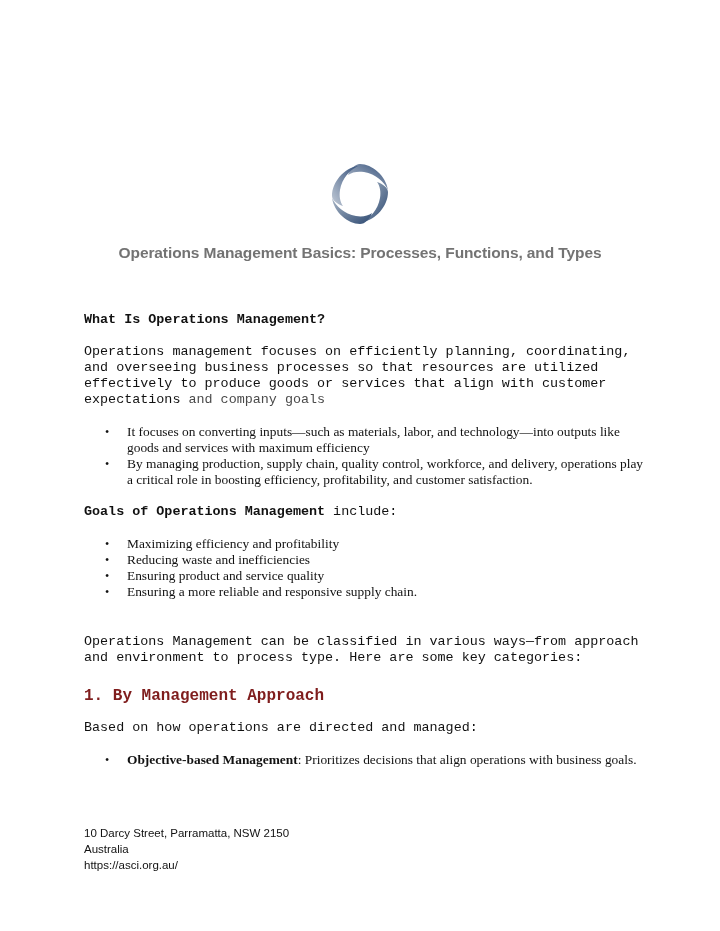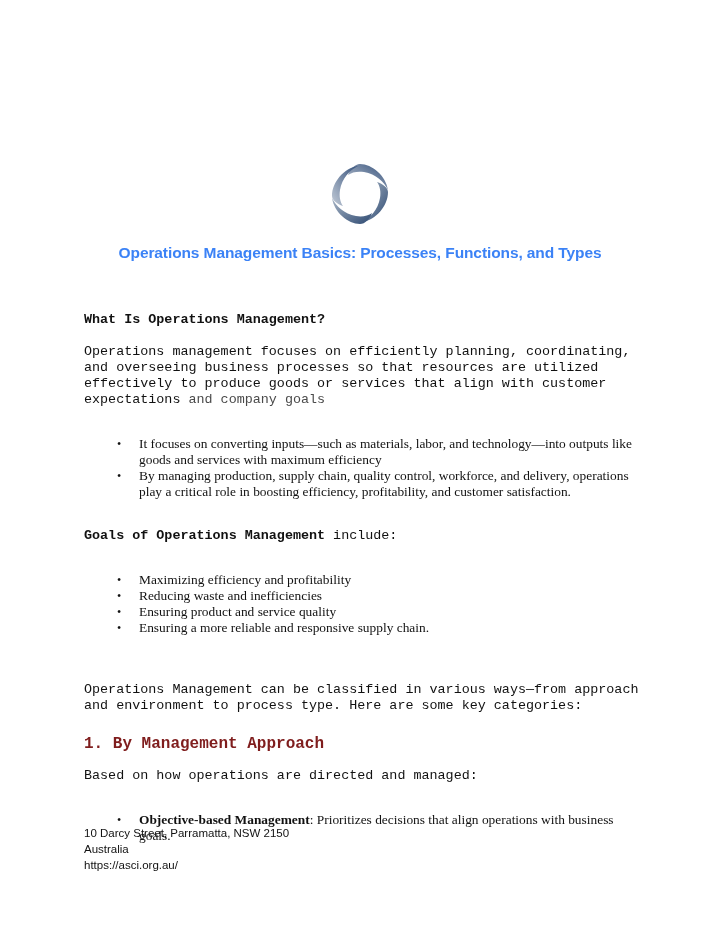--- a/index.html
+++ b/index.html
@@ -1,24 +1,24 @@
 <!DOCTYPE html>
 <html><head>
 <meta charset="utf-8">
 <style>
   html, body { margin: 0; padding: 0; background: #ffffff; }
   body { width: 720px; height: 931px; position: relative; overflow: hidden; font-family: "Liberation Serif", serif; color: #111; }
   .page { position: absolute; left: 0; top: 0; width: 720px; height: 931px; }
   .logo { position: absolute; left: 328px; top: 160px; width: 64px; height: 68px; }
-  .title { position: absolute; left: 0; width: 720px; top: 244px; text-align: center; font-family: "Liberation Sans", sans-serif; font-weight: bold; font-size: 15.5px; color: #3b82f6; letter-spacing: -0.1px; }
+  .title { position: absolute; left: 0; width: 720px; top: 244px; text-align: center; font-family: "Liberation Sans", sans-serif; font-weight: bold; font-size: 15.5px; color: #737373; letter-spacing: -0.1px; }
   .content { position: absolute; left: 84px; top: 312px; width: 560px; font-size: 13.4px; line-height: 16px; }
   .h-bold { font-weight: bold; }
   p { margin: 0; font-family: Liberation Mono, monospace; }
   .gap { height: 16px; }
-  ul { margin: 12px; padding: 0 0 0 43px; list-style: none; }
+  ul { margin: 0; padding: 0 0 0 43px; list-style: none; }
   li { position: relative; }
   li::before { content: "•"; position: absolute; left: -22px; top: 0; font-size: 12px; }
   .soft { color: #4a4a4a; }
   .h2 { font-size: 17px; font-weight: bold; line-height: 20px; }
   .h3 { font-size: 16px; font-weight: bold; color: #7f1d1d; line-height: 20px; }
   .footer { position: absolute; left: 84px; top: 825px; font-family: "Liberation Sans", sans-serif; font-size: 11.5px; line-height: 16px; color: #111; }
 </style>
 </head>
 <body>
 

